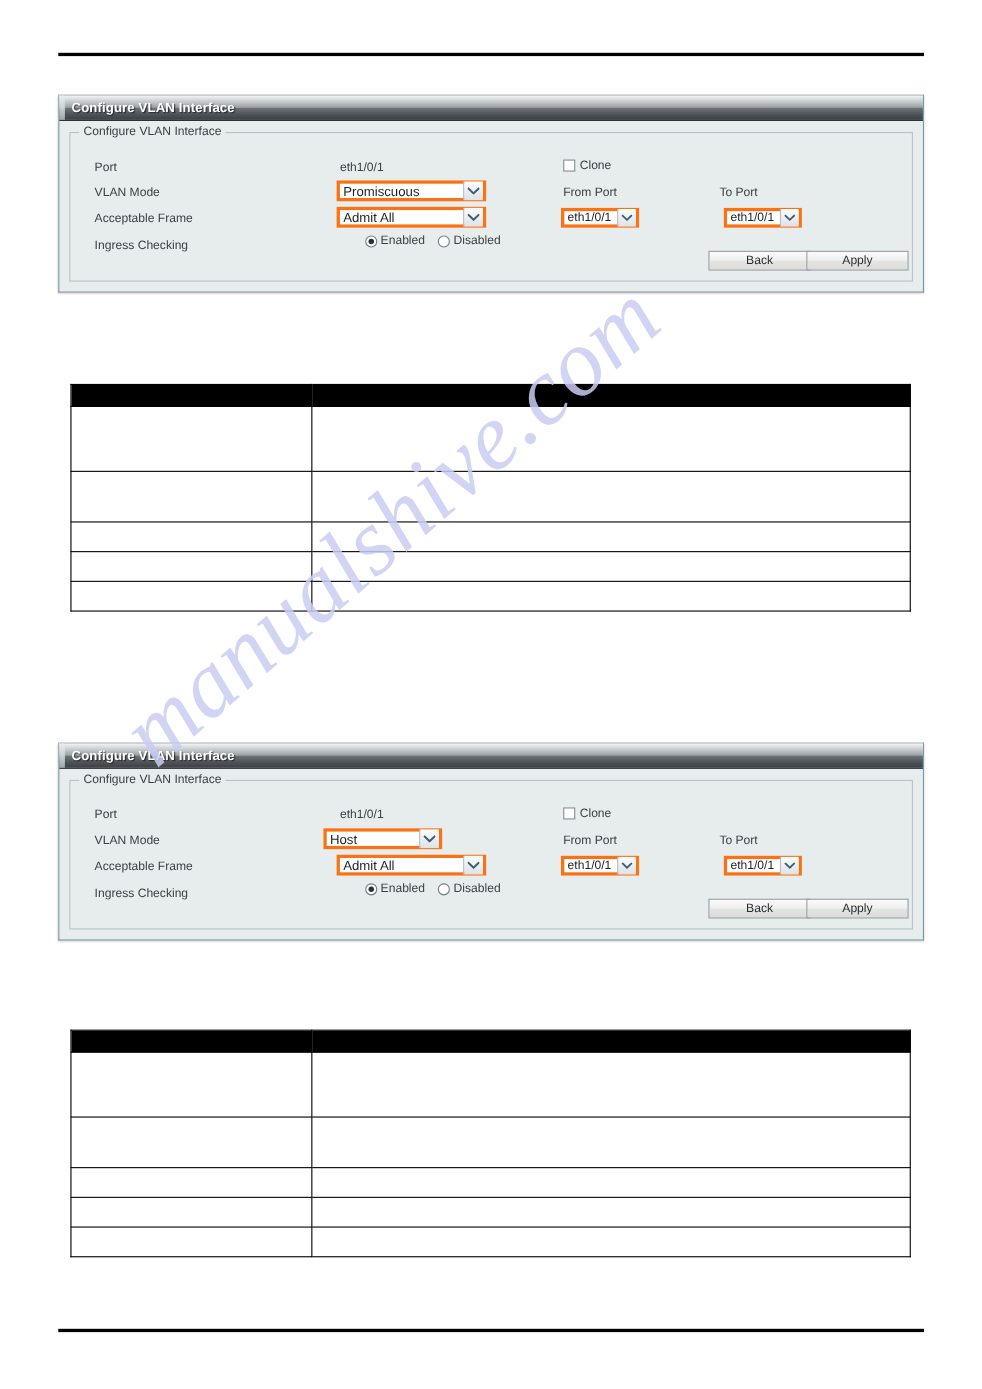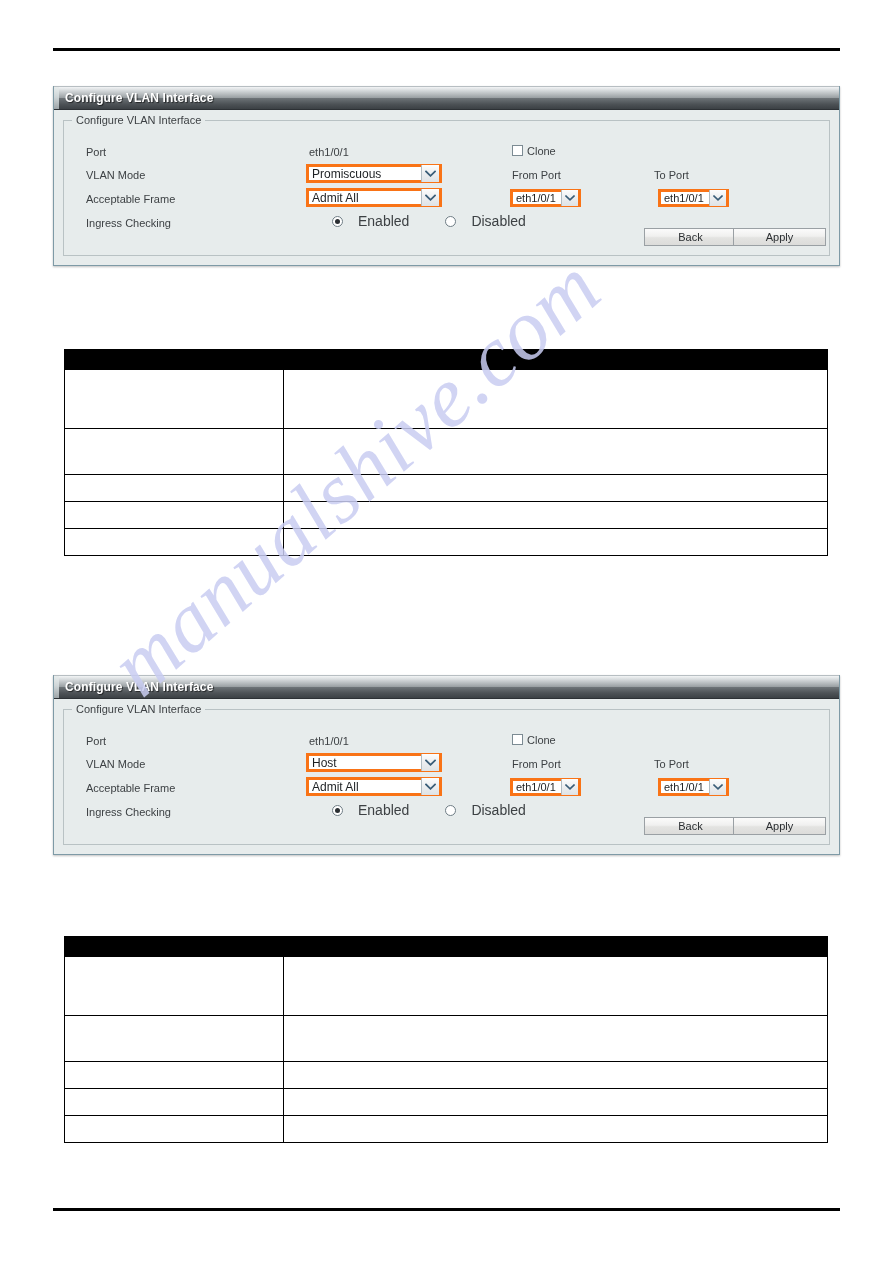--- a/index.html
+++ b/index.html
@@ -178,23 +178,23 @@
     box-sizing: border-box;
     border: 1px solid #7c8b93;
     background: #ffffff;
   }
 
   
   .radio-row {
     position: absolute;
     display: flex;
     align-items: center;
-    font-size: 14px;
+    font-size: 11px;
     color: #3d4144;
-    gap: 15px;
+    gap: 3px;
     padding-left: 24px;
   }
   .radio {
     width: 11px;
     height: 11px;
     box-sizing: border-box;
     border: 1px solid #6f7d85;
     border-radius: 50%;
     background: #ffffff;
     position: relative;
@@ -382,21 +382,21 @@
       <span class="group-legend">Configure VLAN Interface</span>
 
       <div class="form-grid">
         <span class="fld-label" style="left:12px; top:7px;">Port</span>
         <span class="fld-label" style="left:12px; top:30px;">VLAN Mode</span>
         <span class="fld-label" style="left:12px; top:54px;">Acceptable Frame</span>
         <span class="fld-label" style="left:12px; top:78px;">Ingress Checking</span>
 
         <span class="fld-static" style="left:235px; top:7px;">eth1/0/1</span>
 
-        <div class="sel" style="left:232px; top:25px; width:136px;">
+        <div class="sel" style="left:220px; top:25px; width:108px;">
           <span class="sel-val">Host</span>
           <span class="sel-arrow">
             <svg width="11" height="7" viewBox="0 0 11 7">
                 <path d="M1 1.5 L5.5 5.8 L10 1.5" stroke="#3a5d78" stroke-width="1.8" fill="none" stroke-linecap="square"></path>
               </svg>
           </span>
         </div>
 
         <div class="sel" style="left:232px; top:49px; width:136px;">
           <span class="sel-val">Admit All</span>

